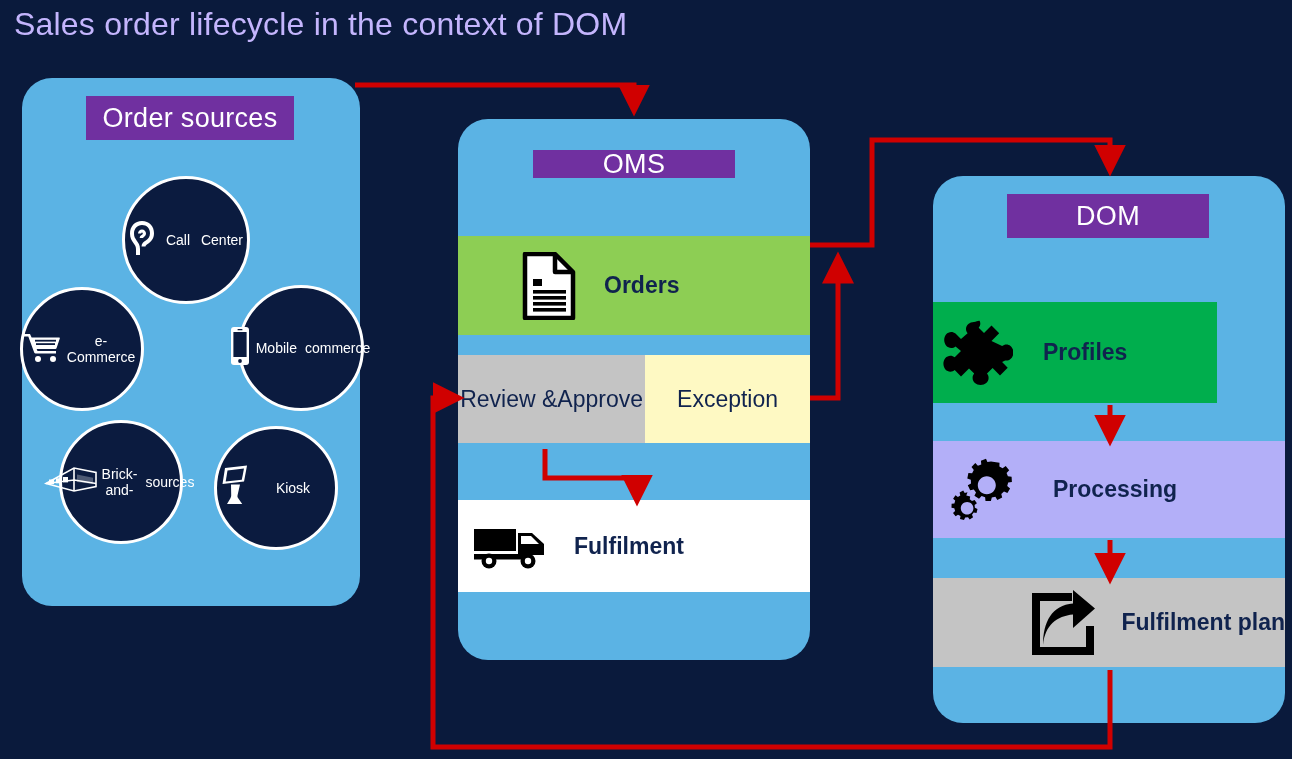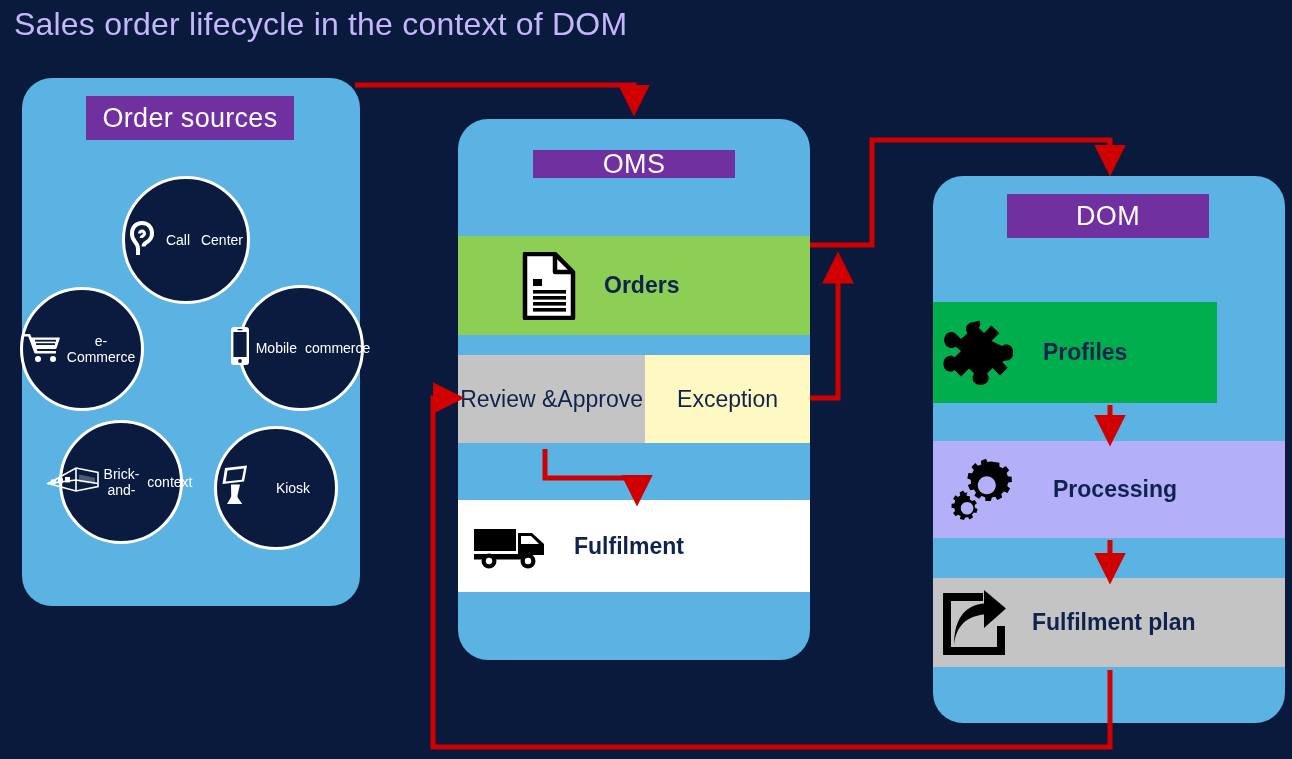--- a/index.html
+++ b/index.html
@@ -114,21 +114,21 @@
         <path d="M2 19.5 30 4l22 4.5v14L30 27 2 19.5z" fill="none" stroke="#FFFFFF" stroke-width="1.6"></path>
         <path d="M30 4v23" stroke="#FFFFFF" stroke-width="1.6" fill="none"></path>
         <path d="M2 19.5 30 16l22 3.5" stroke="#FFFFFF" stroke-width="1.4" fill="none"></path>
         <rect x="5" y="15.5" width="5" height="4.6" fill="#FFFFFF"></rect>
         <rect x="12" y="14.3" width="5" height="5" fill="#FFFFFF"></rect>
         <rect x="19" y="13" width="5" height="5.4" fill="#FFFFFF"></rect>
         <path d="M33 10.5 49 13.8v6.3L33 18V10.5z" fill="#FFFFFF" opacity=".28"></path>
       </svg>
     </span>
     <span class="src-label">Brick-and-</span>
-    <span class="src-label">context</span>
+    <span class="src-label">sources</span>
   </div>
 
   <div class="src-circle" style="left:214px;top:426px;width:124px;height:124px;">
     <span class="ic">
       <svg width="34" height="44" viewBox="0 0 34 44">
         <path d="M8 4 30 1.5l-3 16L5.5 20 8 4z" fill="#FFFFFF"></path>
         <path d="M10.5 6.4 27 4.4l-2.2 11.4L8.7 17.6 10.5 6.4z" fill="#0B1B3F"></path>
         <path d="M14 20.5h9l-2.4 10.5c-.3 1.3-.2 2.1.6 3.2l4 5.8H10l3.3-5.6c.7-1.2.9-2 .9-3.4L14 20.5z" fill="#FFFFFF"></path>
       </svg>
     </span>
@@ -204,21 +204,21 @@
       <svg width="70" height="68" viewBox="0 0 70 68">
         <g fill="#000000">
           <path d="M43 5.5l-3.6.6-1.4-3.4-5.1 2 .4 3.7-3.4 1.4-2.6-2.7-3.8 4 2.3 2.9-1.7 3.3-3.7-.2-1.1 5.4 3.5 1.2.2 3.7-3.2 1.9 2.4 5 3.6-.9 2.2 3-1.6 3.3 4.6 3 2.6-2.7 3.5 1.2.4 3.7 5.4.1.9-3.6 3.6-.6 1.9 3.2 4.9-2.4-.9-3.6 2.7-2.4 3.4 1.5 2.7-4.7-2.9-2.3 1-3.5 3.7-.5-.3-5.4-3.7-.4-1.3-3.4 2.6-2.6-3.5-4.2-3.1 2.1-3.2-1.8.1-3.7L43 5.5zm-4.2 14.8c5 0 9 4 9 9s-4 9-9 9-9-4-9-9 4-9 9-9z"></path>
           <path d="M19.5 36.2l-2.8.8-1.5-2.4-3.6 2 .7 2.8-2.4 1.5-2.4-1.6-2.4 3.4 2.1 1.9-.8 2.8-2.8.3-.1 4.1 2.8.5 .8 2.8-2.1 2 2.6 3.2 2.4-1.6 2.5 1.4-.5 2.8 4 1.2 1.2-2.6 2.8-.2 1.7 2.3 3.4-2.3-1.1-2.6 1.7-2.3 2.8.5 1-4-2.6-1.1-.3-2.8 2.3-1.7-2.3-3.4-2.6 1.1-2.3-1.7.5-2.8-3.9-1.1zm-.4 9.8c3.5 0 6.3 2.8 6.3 6.3s-2.8 6.3-6.3 6.3-6.3-2.8-6.3-6.3 2.8-6.3 6.3-6.3z"></path>
         </g>
       </svg>
     </span>
     <span class="b-label" style="margin-left:35px;">Processing</span>
   </div>
 
-  <div class="band" style="left:933px;top:578px;width:352px;height:89px;background:#C4C4C4;padding-left:5px;">
+  <div class="band" style="left:933px;top:578px;width:352px;height:89px;background:#C4C4C4;padding-left:5px;justify-content:flex-end;">
     <span class="b-icon">
       <svg width="78" height="70" viewBox="0 0 78 70">
         <path d="M5 5h40v8H13v46h46V38h8v29H5V5z" fill="#000000"></path>
         <path d="M16 57c2-20 14-29 30-30.5V40l22-19.5L46 2v13.5C25 17 16 34 16 57z" fill="#000000"></path>
       </svg>
     </span>
     <span class="b-label" style="margin-left:16px;">Fulfilment plan</span>
   </div>
 
   <svg class="conn" viewBox="0 0 1292 759">

